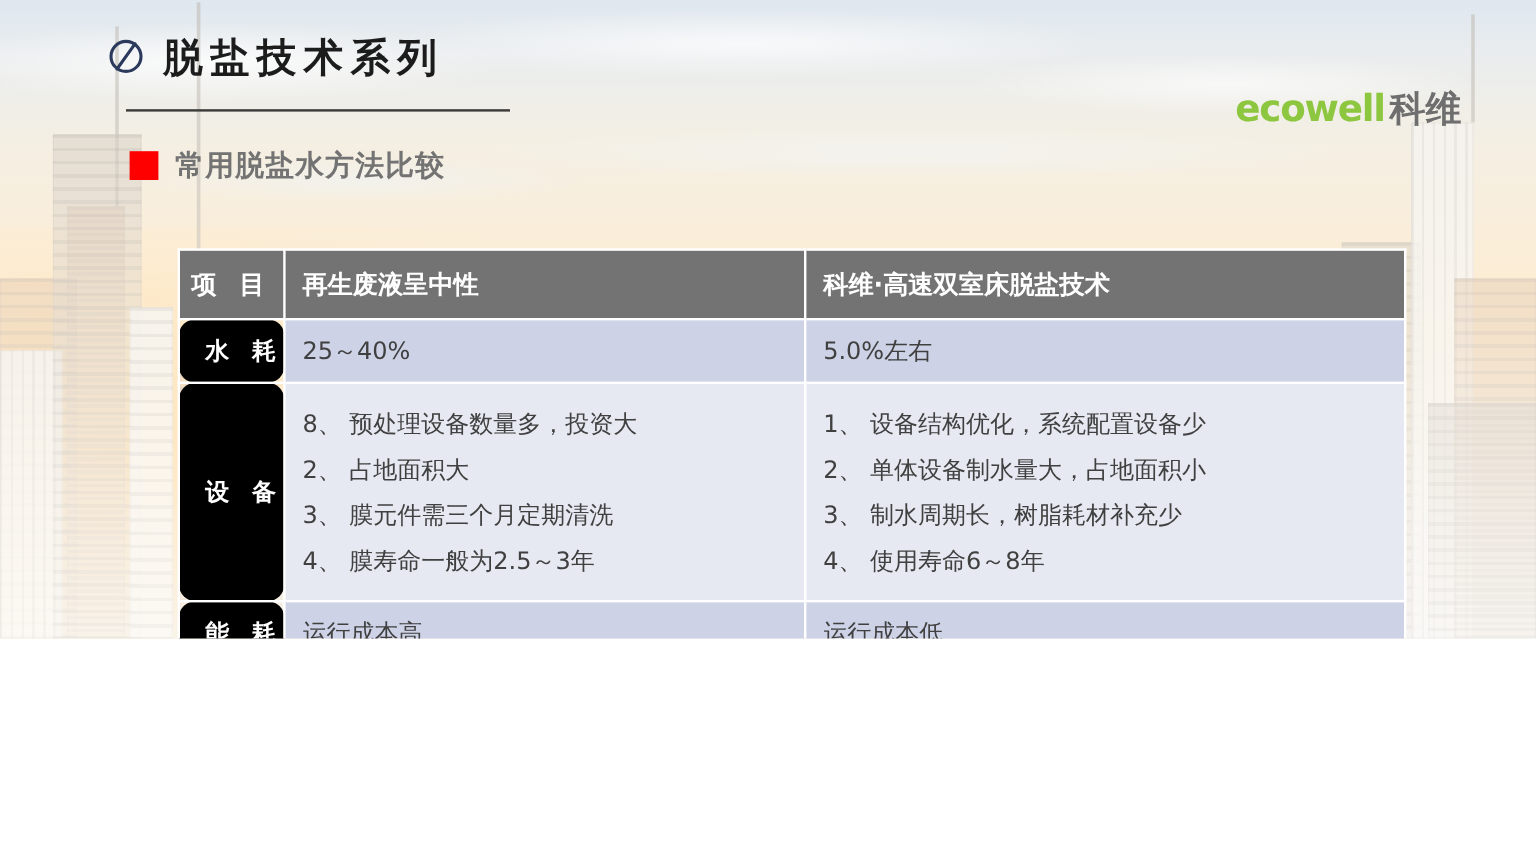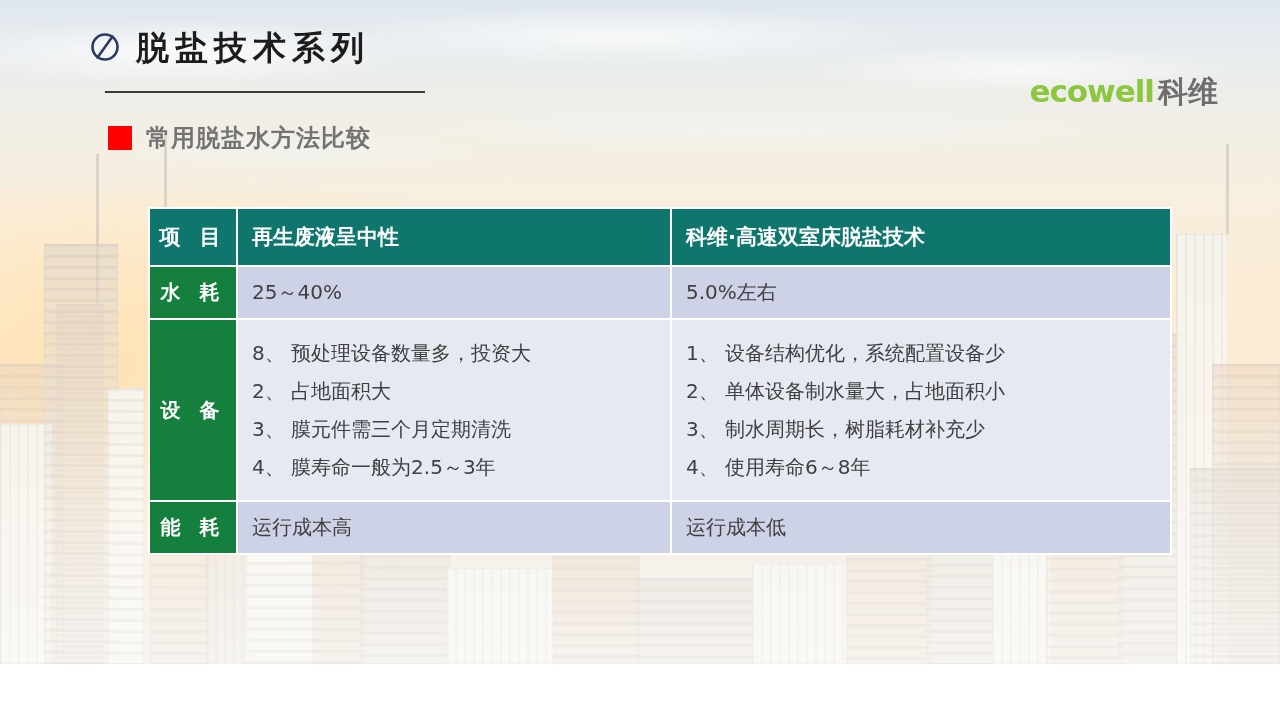--- a/index.html
+++ b/index.html
@@ -7,21 +7,21 @@
     padding: 0;
     width: 1280px;
     height: 720px;
     overflow: hidden;
     font-family: "Liberation Sans", "DejaVu Sans", sans-serif;
   }
 
   #slide {
     position: relative;
     width: 1280px;
-    height: 664px;
+    height: 532px;
     overflow: hidden;
     background: #f3efe7;
   }
 
   
   .bg-sky {
     position: absolute;
     inset: 0;
     background:
       linear-gradient(to bottom,
@@ -204,42 +204,43 @@
   table.cmp col.c2 { width: 500px; }
 
   table.cmp td {
     border: 2px solid #ffffff;
     vertical-align: middle;
     font-family: "DejaVu Sans", "Liberation Sans", sans-serif;
   }
 
   
   tr.head td {
-    background: #0f766e;
+    background: #737373;
     color: #ffffff;
     font-weight: bold;
     font-size: 21px;
     height: 56px;
     padding: 0 14px;
   }
   tr.head td.hcat {
     letter-spacing: 6px;
     text-align: center;
     padding: 0;
   }
 
   
   td.label {
-    background: #15803d;
+    background: #000000;
     color: #ffffff;
     font-weight: bold;
     font-size: 20px;
     letter-spacing: 6px;
-    text-align: center;
+    text-align: right;
     padding: 0;
+    border-radius: 14px;
   }
 
   td.val {
     font-size: 20px;
     color: #404040;
     padding: 10px 14px;
     line-height: 1.55;
   }
   td.val.pad-top { padding: 14px 14px; }
 

